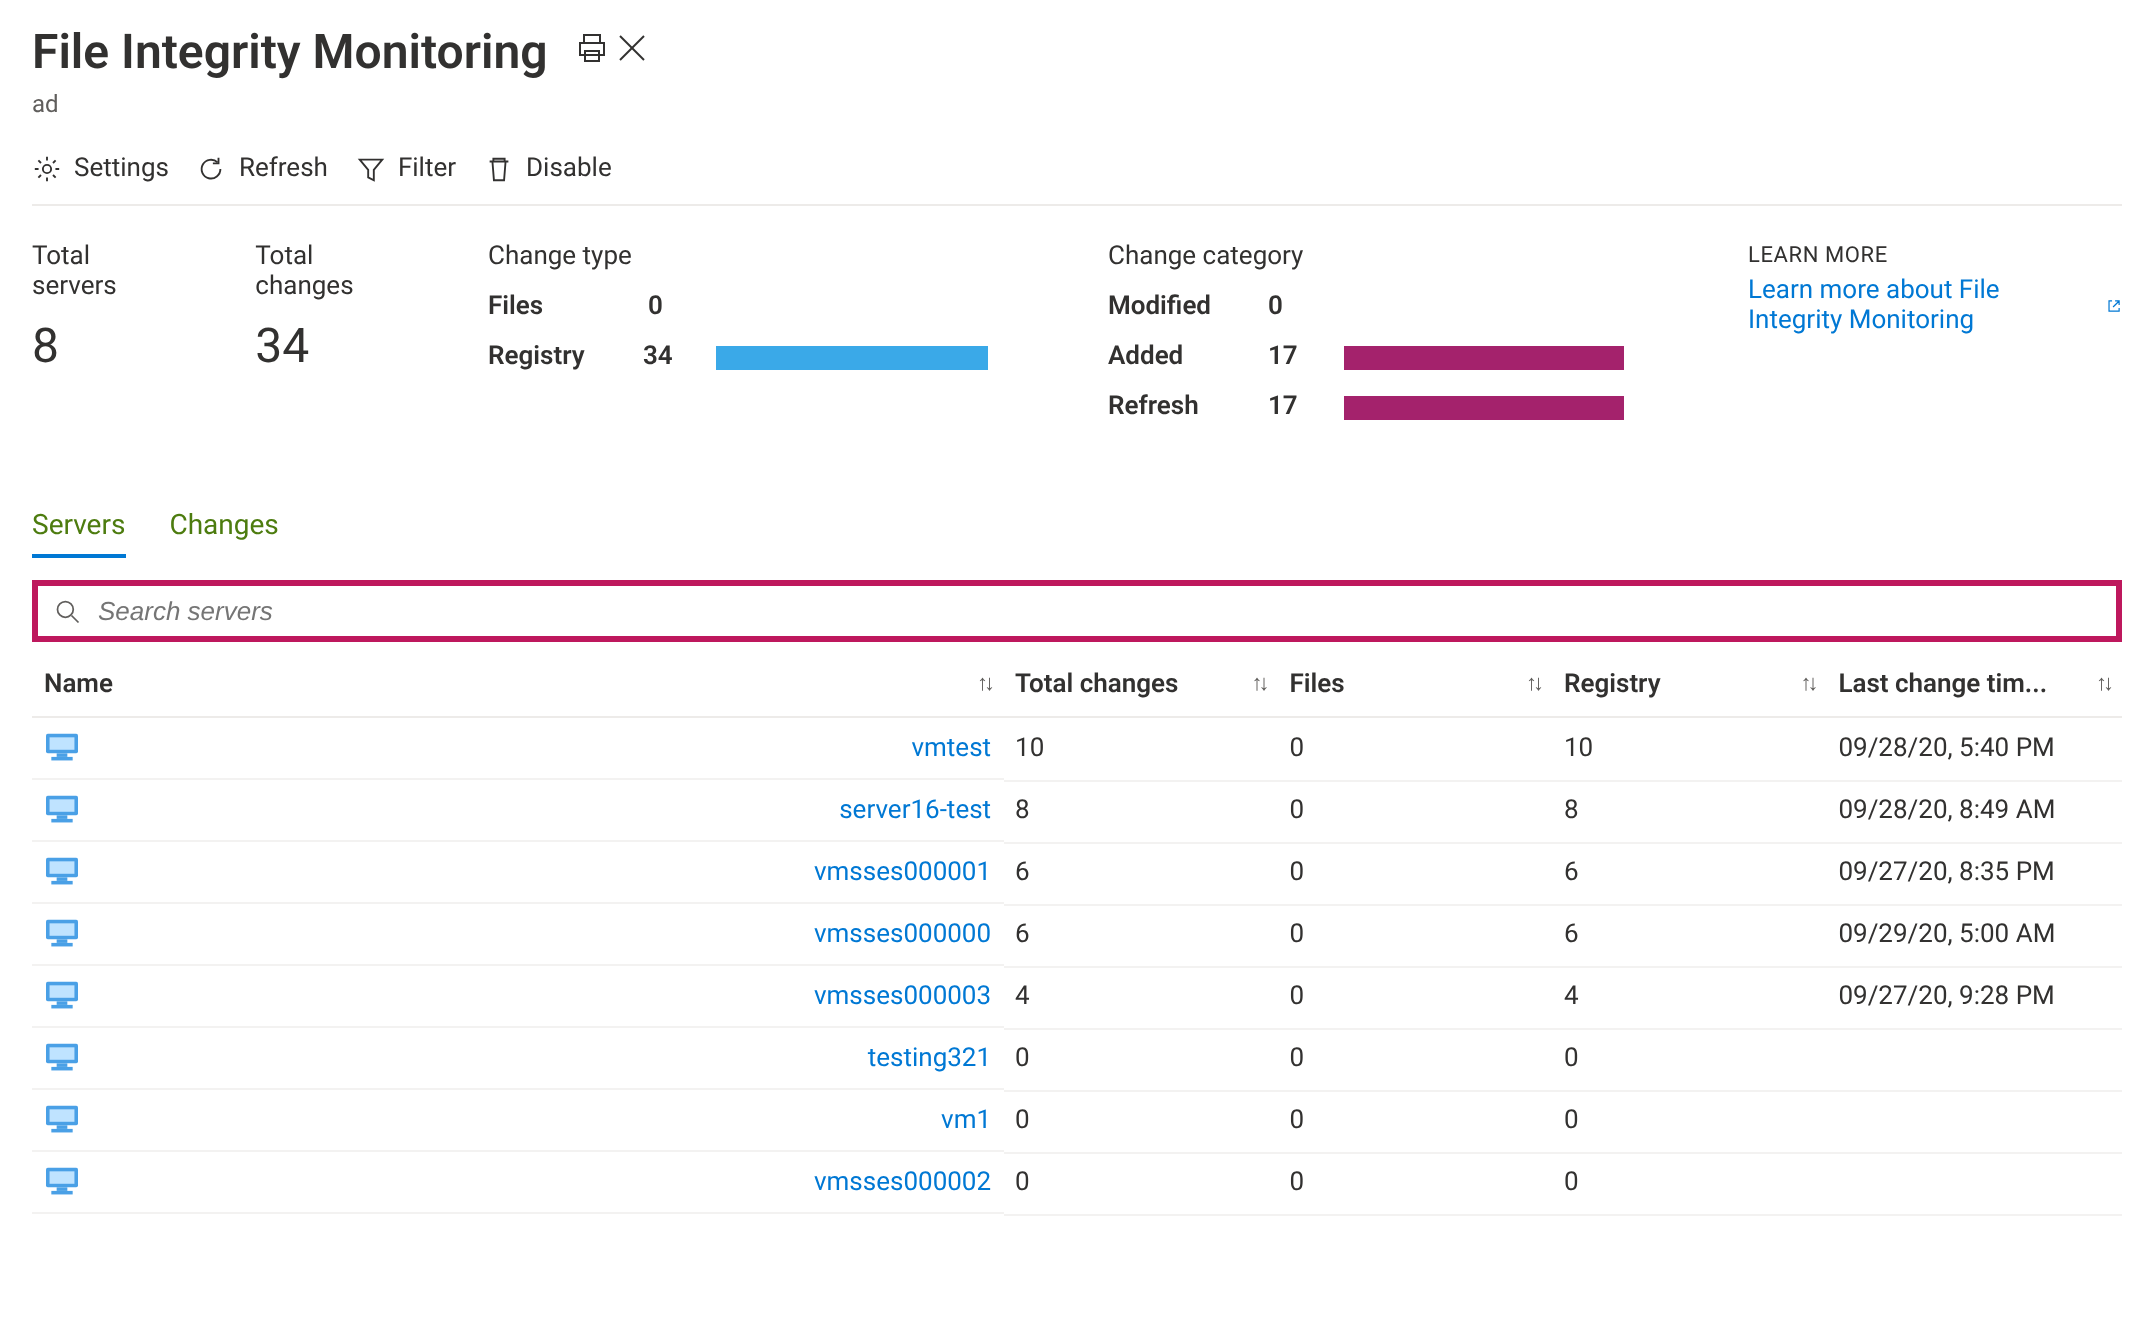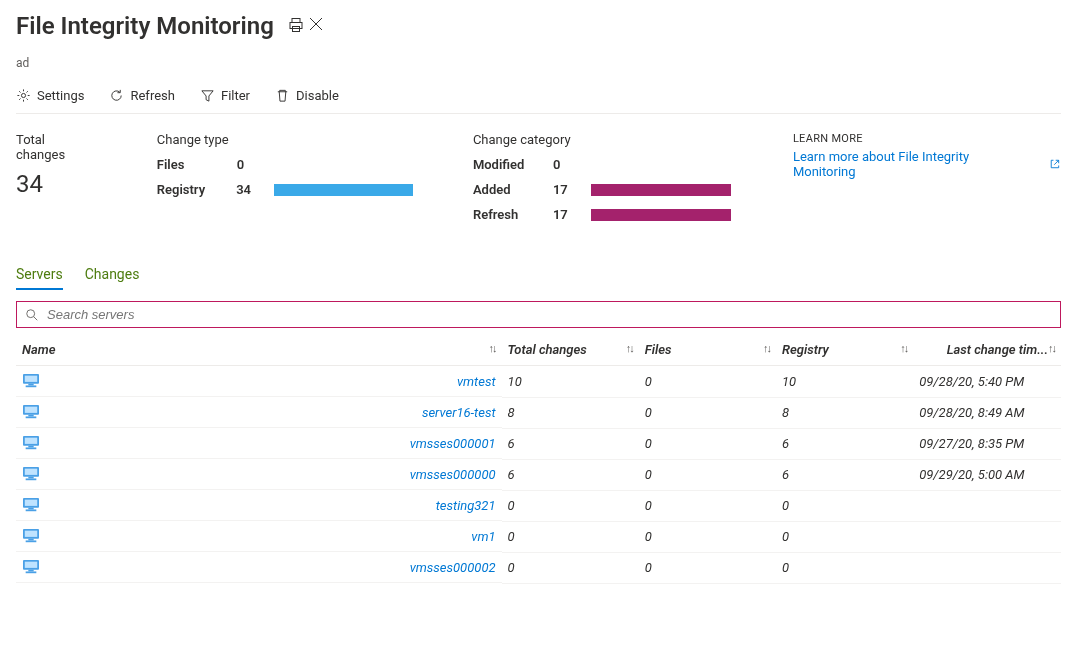--- a/index.html
+++ b/index.html
@@ -8,25 +8,25 @@
     font-family: "Segoe UI", -apple-system, BlinkMacSystemFont, Roboto, sans-serif;
     font-size: 13px;
     color: #323130;
     background: #fff;
     padding: 12px 16px;
     width: 1077px;
   }
   .header-row { display: flex; align-items: flex-start; }
   .header-left { display: flex; align-items: center; gap: 14px; }
   h1 { font-size: 24px; font-weight: 600; margin: 0; }
-  .subtitle { font-size: 12px; color: #605e5c; margin-top: 16px; }
+  .subtitle { font-size: 12px; color: #605e5c; margin-top: 5px; }
   .close-btn { cursor: pointer; padding: 4px; color: #323130; }
   .icon-btn { cursor: pointer; color: #323130; }
   .toolbar {
-    display: flex; align-items: center; gap: 25px;
+    display: flex; align-items: center; gap: 14px;
     margin-top: 18px; padding-bottom: 10px;
     border-bottom: 1px solid #edebe9;
   }
   .tool-item { display: inline-flex; align-items: center; gap: 6px; cursor: pointer; font-size: 13px; color: #323130; }
   .tool-item svg { stroke: #323130; }
   .stats-row { display: flex; align-items: flex-start; gap: 60px; margin-top: 18px; }
   .stat-block { }
   .stat-label { font-size: 13px; color: #323130; }
   .stat-value { font-size: 24px; font-weight: 400; margin-top: 8px; }
   .ct-block { }
@@ -37,42 +37,42 @@
   .ct-bar { height: 12px; margin-left: 8px; }
   .bar-registry { background: #3aa9e8; }
   .bar-cat { background: #a4226c; }
   .learn-more { margin-left: auto; font-size: 11px; }
   .learn-more-title { text-transform: uppercase; letter-spacing: 0.3px; color: #323130; font-size: 11px; }
   .learn-more-link { color: #0078d4; text-decoration: none; font-size: 13px; display: inline-flex; align-items: center; gap: 16px; margin-top: 4px; cursor: pointer; }
   .tabs { display: flex; gap: 22px; margin-top: 28px; border-bottom: 1px solid #fff; }
   .tab { padding: 6px 0; cursor: pointer; font-size: 14px; color: #4d7c0f; }
   .tab.active { border-bottom: 2px solid #0078d4; font-weight: 400; }
   .search-wrap {
-    margin-top: 10px; border: 1px solid #be185d; display: flex; align-items: center;
+    margin-top: 10px; border: 3px solid #be185d; display: flex; align-items: center;
     padding: 4px 8px; gap: 6px; justify-content: space-between;
   }
   .search-wrap input {
     border: none; outline: none; flex: 1; font-size: 13px; font-style: italic; color: #605e5c;
     background: transparent;
   }
-  table { width: 100%; border-collapse: collapse; margin-top: 6px; font-style: italic; }
+  table { width: 100%; border-collapse: collapse; margin-top: 6px; }
   th {
     text-align: left; font-weight: 600; font-size: 13px; padding: 8px 6px;
     border-bottom: 1px solid #edebe9; white-space: nowrap;
   }
   th .sort { float: right; color: #605e5c; font-size: 11px; letter-spacing: -2px; }
   td {
     padding: 7px 6px; border-bottom: 1px solid #f3f2f1; font-size: 13px; justify-content: space-between;
   }
   td.name-cell { display: flex; align-items: center; gap: 10px; }
   .server-link { color: #0078d4; text-decoration: none; cursor: pointer; }
   .server-icon { width: 18px; height: 16px; display: inline-block; }
   .col-name { width: 46%; }
   .col-num { width: 13%; }
-  .col-last { width: 14%; text-align: right; }
+  .col-last { width: 14%; }
 </style>
 </head>
 <body>
 
 <div class="header-row">
   <div>
     <div class="header-left">
       <h1>File Integrity Monitoring</h1>
       <span class="icon-btn">
         <svg width="16" height="16" viewBox="0 0 16 16" fill="none" stroke="#323130" stroke-width="1">
@@ -116,20 +116,24 @@
   <span class="tool-item">
     <svg width="15" height="15" viewBox="0 0 16 16" fill="none" stroke="#323130" stroke-width="1">
         <path d="M3 4h10M5 4V2.5h6V4M4.5 4l.8 10h5.4l.8-10"></path>
       </svg>
     <span>Disable</span>
   </span>
 </div>
 
 <div class="stats-row">
   <div class="stat-block">
+    <div class="stat-label">Total servers</div>
+    <div class="stat-value">8</div>
+  </div>
+  <div class="stat-block">
     <div class="stat-label">Total changes</div>
     <div class="stat-value">34</div>
   </div>
 
   <div class="ct-block" style="min-width:250px;">
     <div class="ct-title">Change type</div>
     <div id="ct-rows">
         <div class="ct-row">
           <span class="ct-name">Files</span>
           <span class="ct-num">0</span>
@@ -260,20 +264,35 @@
         <td>09/29/20, 5:00 AM</td>
       </tr>
       <tr>
         <td class="name-cell">
           <svg class="server-icon" viewBox="0 0 20 18">
             <rect x="1" y="1" width="18" height="11" rx="1" fill="#4aa0e6"></rect>
             <rect x="3" y="3" width="14" height="7" fill="#bfe3ff"></rect>
             <rect x="7" y="12" width="6" height="2" fill="#4aa0e6"></rect>
             <rect x="4" y="14" width="12" height="2" fill="#4aa0e6"></rect>
           </svg>
+          <a class="server-link">vmsses000003</a>
+        </td>
+        <td>4</td>
+        <td>0</td>
+        <td>4</td>
+        <td>09/27/20, 9:28 PM</td>
+      </tr>
+      <tr>
+        <td class="name-cell">
+          <svg class="server-icon" viewBox="0 0 20 18">
+            <rect x="1" y="1" width="18" height="11" rx="1" fill="#4aa0e6"></rect>
+            <rect x="3" y="3" width="14" height="7" fill="#bfe3ff"></rect>
+            <rect x="7" y="12" width="6" height="2" fill="#4aa0e6"></rect>
+            <rect x="4" y="14" width="12" height="2" fill="#4aa0e6"></rect>
+          </svg>
           <a class="server-link">testing321</a>
         </td>
         <td>0</td>
         <td>0</td>
         <td>0</td>
         <td></td>
       </tr>
       <tr>
         <td class="name-cell">
           <svg class="server-icon" viewBox="0 0 20 18">

